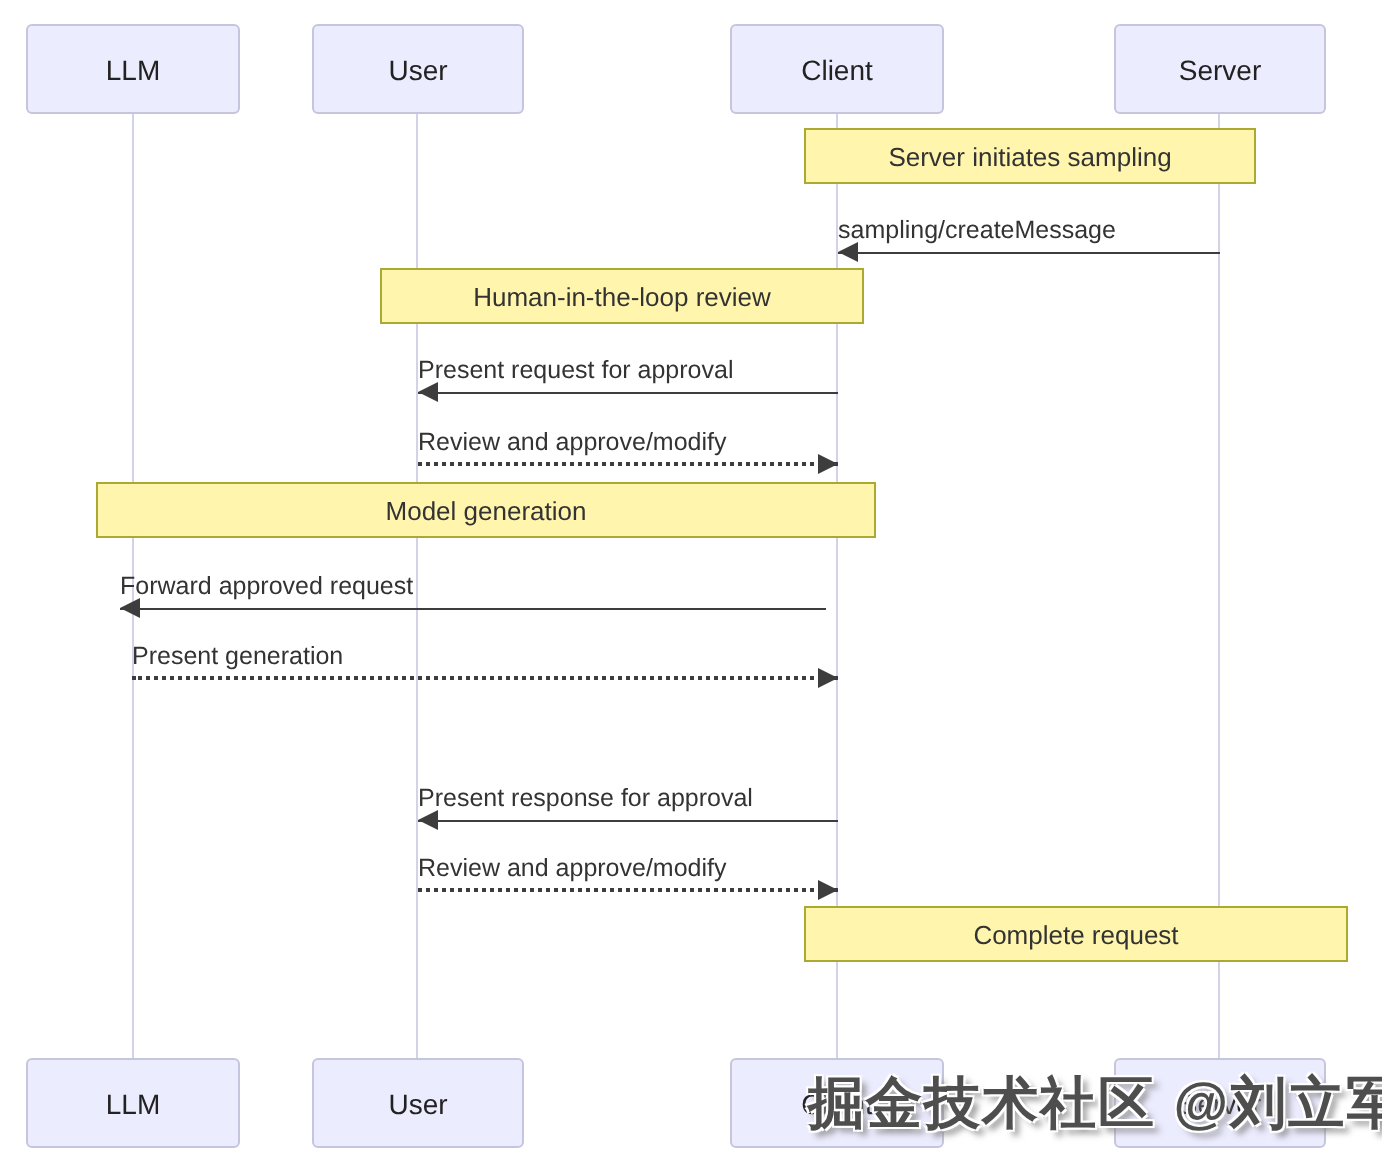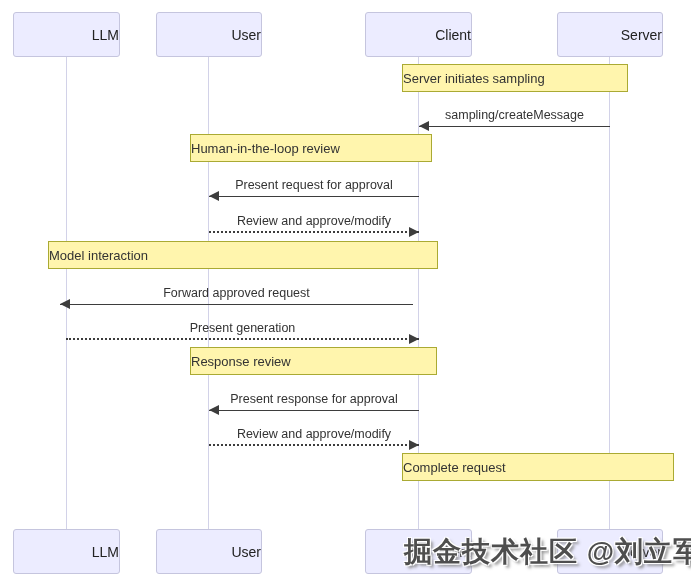--- a/index.html
+++ b/index.html
@@ -21,43 +21,44 @@
   }
   .actor {
     position: absolute;
     height: 45px;
     background: #ececff;
     border: 1px solid #c5c5de;
     border-radius: 3px;
     box-sizing: border-box;
     display: flex;
     align-items: center;
-    justify-content: flex-end;
+    justify-content: center;
     font-size: 14px;
     color: #222;
   }
   .note {
     position: absolute;
     height: 28px;
     background: #fff5ad;
     border: 1px solid #aaaa33;
     box-sizing: border-box;
     display: flex;
     align-items: center;
+    justify-content: center;
     font-size: 13px;
     color: #333;
   }
   .msg {
     position: absolute;
     height: 21px;
   }
   .msg .msg-label {
     position: absolute;
     left: 0; right: 0; bottom: 5px;
-    text-align: center;
+    text-align: left;
     font-size: 12.5px;
     color: #333;
     white-space: nowrap;
   }
   .msg .msg-line {
     position: absolute;
     left: 0; right: 0; bottom: 0;
     height: 0;
   }
   .msg .msg-line.solid  { border-top: 1.5px solid #3d3d3d; }
@@ -134,40 +135,37 @@
   </div>
 
   <div class="msg" style="left:209px; top:212px; width:210px">
     <div class="msg-label">Review and approve/modify</div>
     <div class="msg-line dotted">
       <span class="arrowhead right"></span>
     </div>
   </div>
 
   <div class="note" style="left:48px; top:241px; width:390px">
-    <span>Model interaction</span>
+    <span>Model generation</span>
   </div>
 
   <div class="msg" style="left:60px; top:284px; width:353px">
     <div class="msg-label">Forward approved request</div>
     <div class="msg-line solid">
       <span class="arrowhead left"></span>
     </div>
   </div>
 
   <div class="msg" style="left:66px; top:319px; width:353px">
     <div class="msg-label">Present generation</div>
     <div class="msg-line dotted">
       <span class="arrowhead right"></span>
     </div>
   </div>
 
-  <div class="note" style="left:190px; top:347px; width:247px">
-    <span>Response review</span>
-  </div>
 
   <div class="msg" style="left:209px; top:390px; width:210px">
     <div class="msg-label">Present response for approval</div>
     <div class="msg-line solid">
       <span class="arrowhead left"></span>
     </div>
   </div>
 
   <div class="msg" style="left:209px; top:425px; width:210px">
     <div class="msg-label">Review and approve/modify</div>

